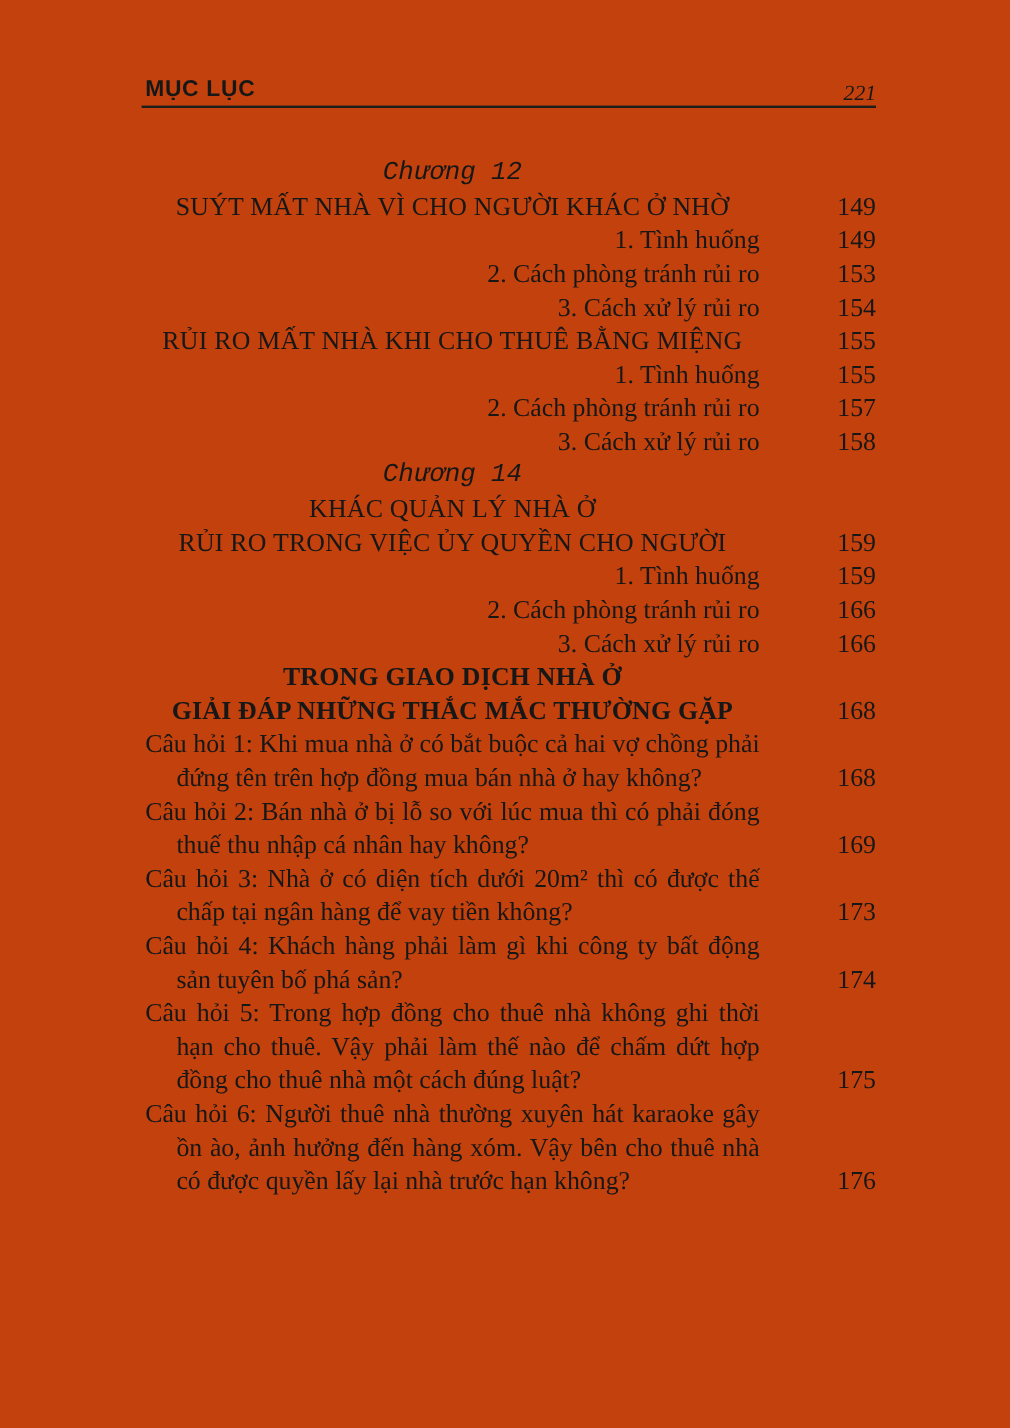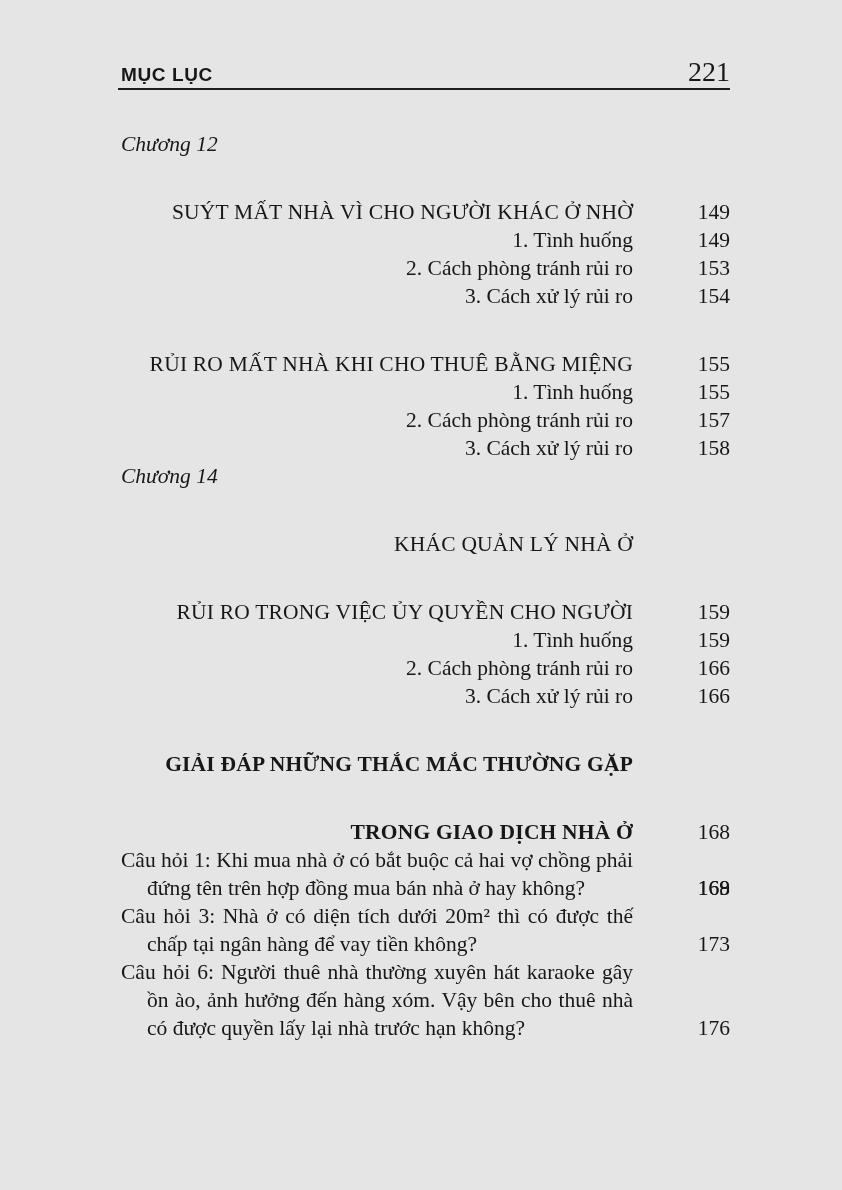--- a/index.html
+++ b/index.html
@@ -1,21 +1,21 @@
 <!DOCTYPE html>
 <html lang="vi"><head>
 <meta charset="utf-8">
 <style>
   * { margin: 0; padding: 0; box-sizing: border-box; }
   html, body { background: #ffffff; }
   .page {
     position: relative;
     width: 842px;
     height: 1190px;
-    background: #e5e5e5;
+    background: #c2410c;
     font-family: "Liberation Serif", "DejaVu Serif", serif;
     color: #171717;
     overflow: hidden;
   }
   
   .header {
     position: absolute;
     left: 121px;
     right: 112px;
     top: 56px;
@@ -26,22 +26,23 @@
   }
   .running-title {
     font-family: "Liberation Sans", "DejaVu Sans", sans-serif;
     font-weight: 700;
     font-size: 19px;
     letter-spacing: 0.6px;
     line-height: 1;
     padding-bottom: 2px;
   }
   .folio {
-    font-size: 28px;
+    font-size: 18px;
     line-height: 1;
+    font-style: italic;
   }
   .rule {
     position: absolute;
     left: 118px;
     right: 112px;
     top: 88px;
     height: 2px;
     background: #1d1d1d;
   }
   
@@ -58,28 +59,29 @@
     padding-right: 97px;
   }
   .entry .num {
     position: absolute;
     right: 0;
     bottom: 0;
     line-height: 28px;
     padding-right: 0;
   }
   .chapter-label {
+    text-align: center;
     font-style: italic;
     padding-right: 97px;
+    font-family: Liberation Mono, monospace;
   }
   .title .line {
-    text-align: right;
+    text-align: center;
     letter-spacing: 0.2px;
     white-space: nowrap;
-    margin-top: 40px;
   }
   .part-label {
     font-weight: 700;
   }
   .part-title .line,
   .part-title .num {
     font-weight: 700;
   }
   .part-title .num { font-weight: 400; }
   .item { text-align: right; }
@@ -153,35 +155,44 @@
     <div class="entry item">
       <span class="item-text">2. Cách phòng tránh rủi ro</span>
       <span class="num">166</span>
     </div>
     <div class="entry item">
       <span class="item-text">3. Cách xử lý rủi ro</span>
       <span class="num">166</span>
     </div>
 
     <div class="entry title part-title">
+      <div class="line">TRONG GIAO DỊCH NHÀ Ở</div>
       <div class="line">GIẢI ĐÁP NHỮNG THẮC MẮC THƯỜNG GẶP</div>
-      <div class="line">TRONG GIAO DỊCH NHÀ Ở</div>
       <span class="num">168</span>
     </div>
 
     <div class="entry question">
       <span class="q-text">Câu hỏi 1: Khi mua nhà ở có bắt buộc cả hai vợ chồng phải đứng tên trên hợp đồng mua bán nhà ở hay không?</span>
       <span class="num">168</span>
     </div>
     <div class="entry question">
+      <span class="q-text">Câu hỏi 2: Bán nhà ở bị lỗ so với lúc mua thì có phải đóng thuế thu nhập cá nhân hay không?</span>
       <span class="num">169</span>
     </div>
     <div class="entry question">
       <span class="q-text">Câu hỏi 3: Nhà ở có diện tích dưới 20m² thì có được thế chấp tại ngân hàng để vay tiền không?</span>
       <span class="num">173</span>
+    </div>
+    <div class="entry question">
+      <span class="q-text">Câu hỏi 4: Khách hàng phải làm gì khi công ty bất động sản tuyên bố phá sản?</span>
+      <span class="num">174</span>
+    </div>
+    <div class="entry question">
+      <span class="q-text">Câu hỏi 5: Trong hợp đồng cho thuê nhà không ghi thời hạn cho thuê. Vậy phải làm thế nào để chấm dứt hợp đồng cho thuê nhà một cách đúng luật?</span>
+      <span class="num">175</span>
     </div>
     <div class="entry question">
       <span class="q-text">Câu hỏi 6: Người thuê nhà thường xuyên hát karaoke gây ồn ào, ảnh hưởng đến hàng xóm. Vậy bên cho thuê nhà có được quyền lấy lại nhà trước hạn không?</span>
       <span class="num">176</span>
     </div>
 
   </div>
 </div>
 
 </body></html>

